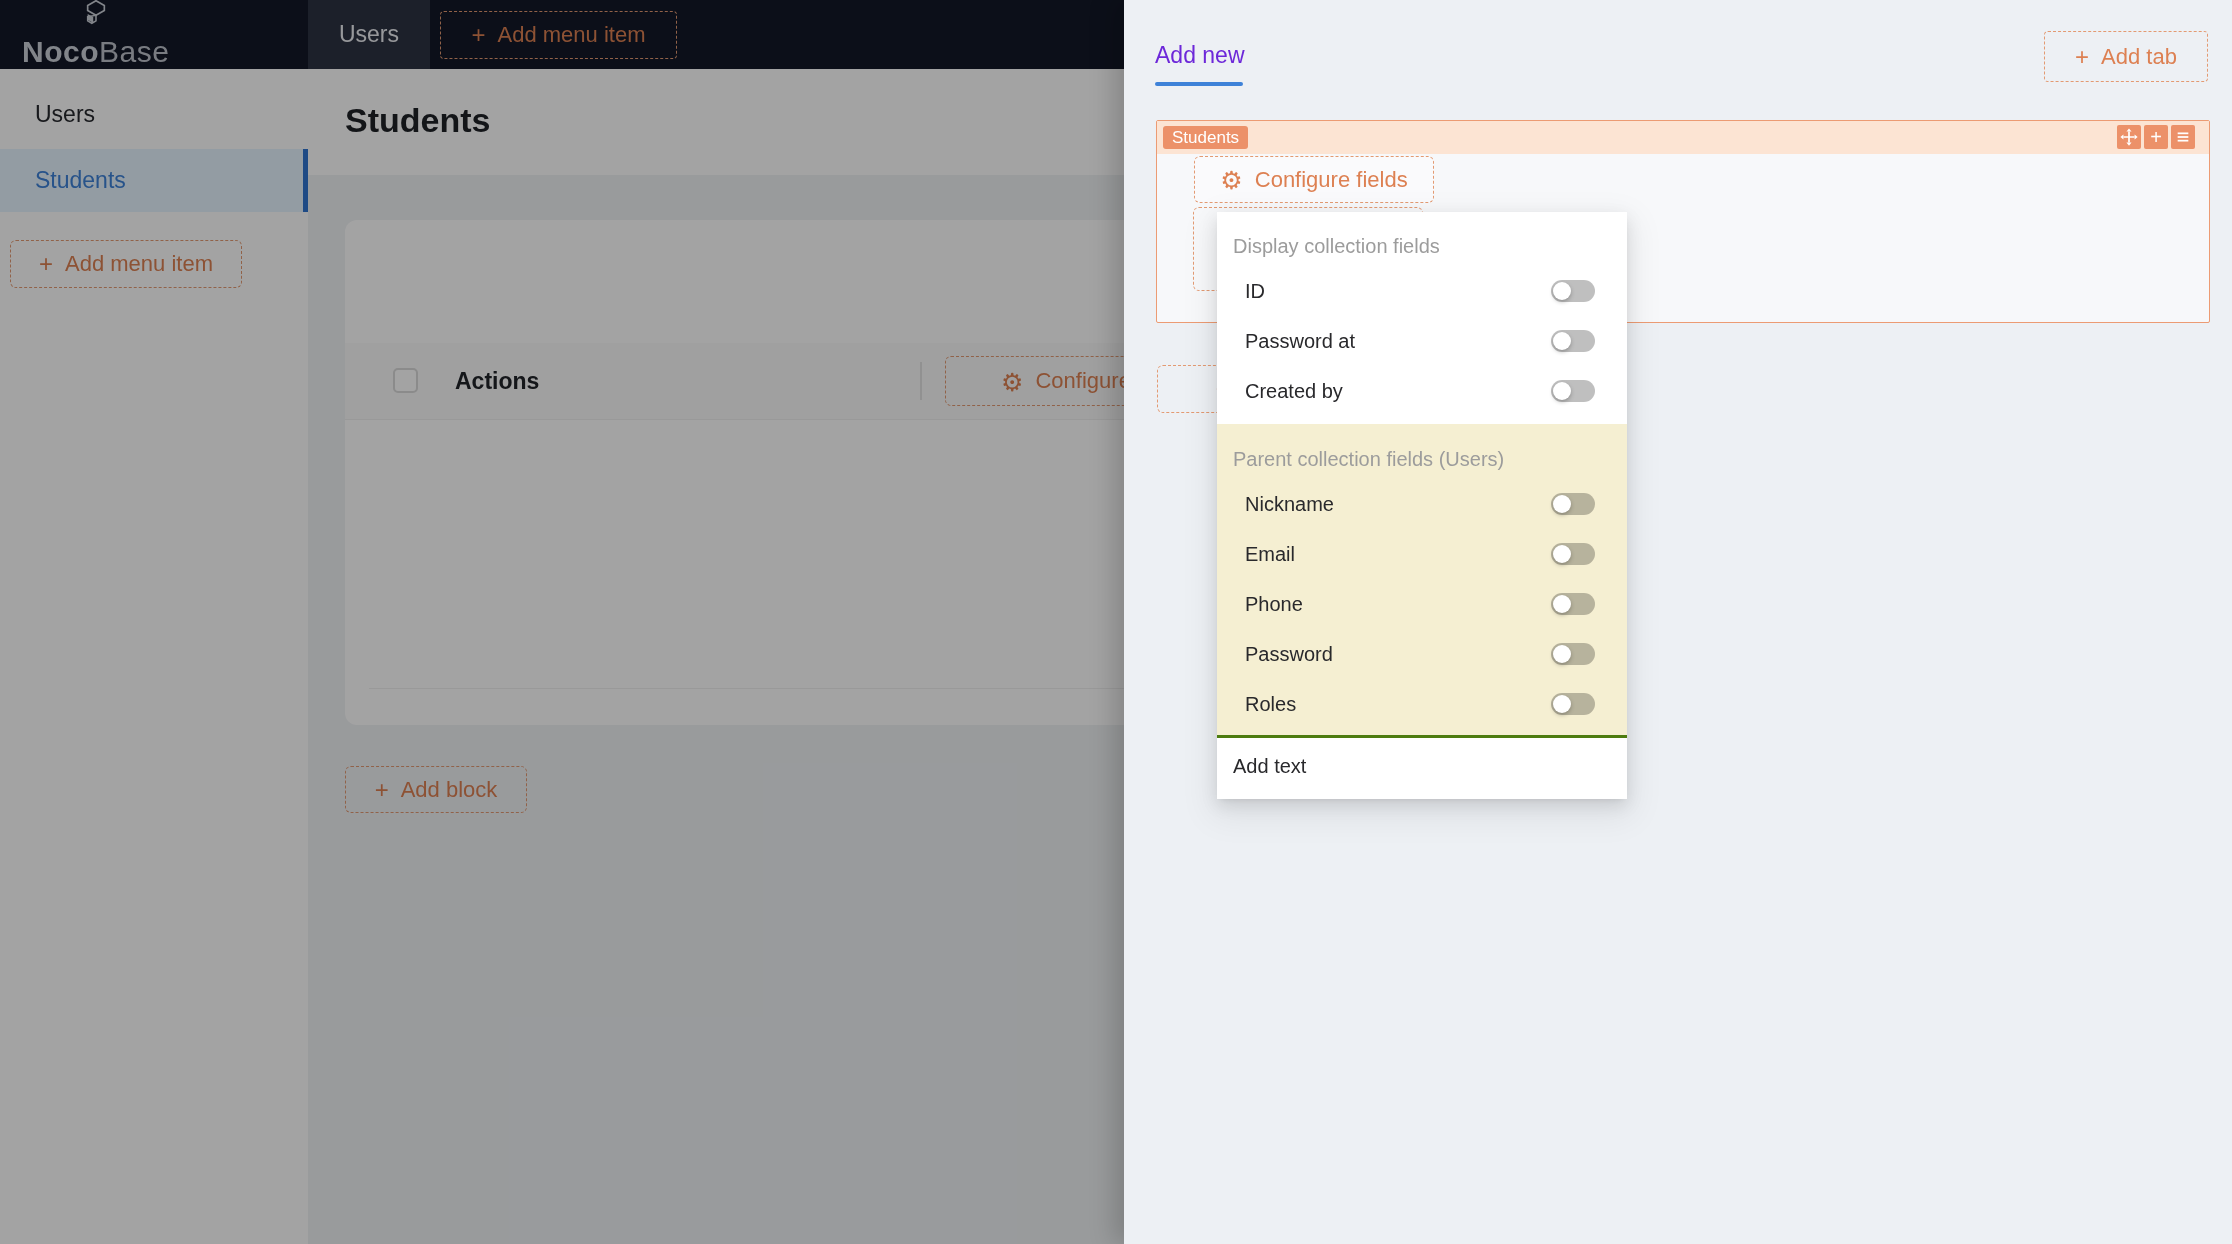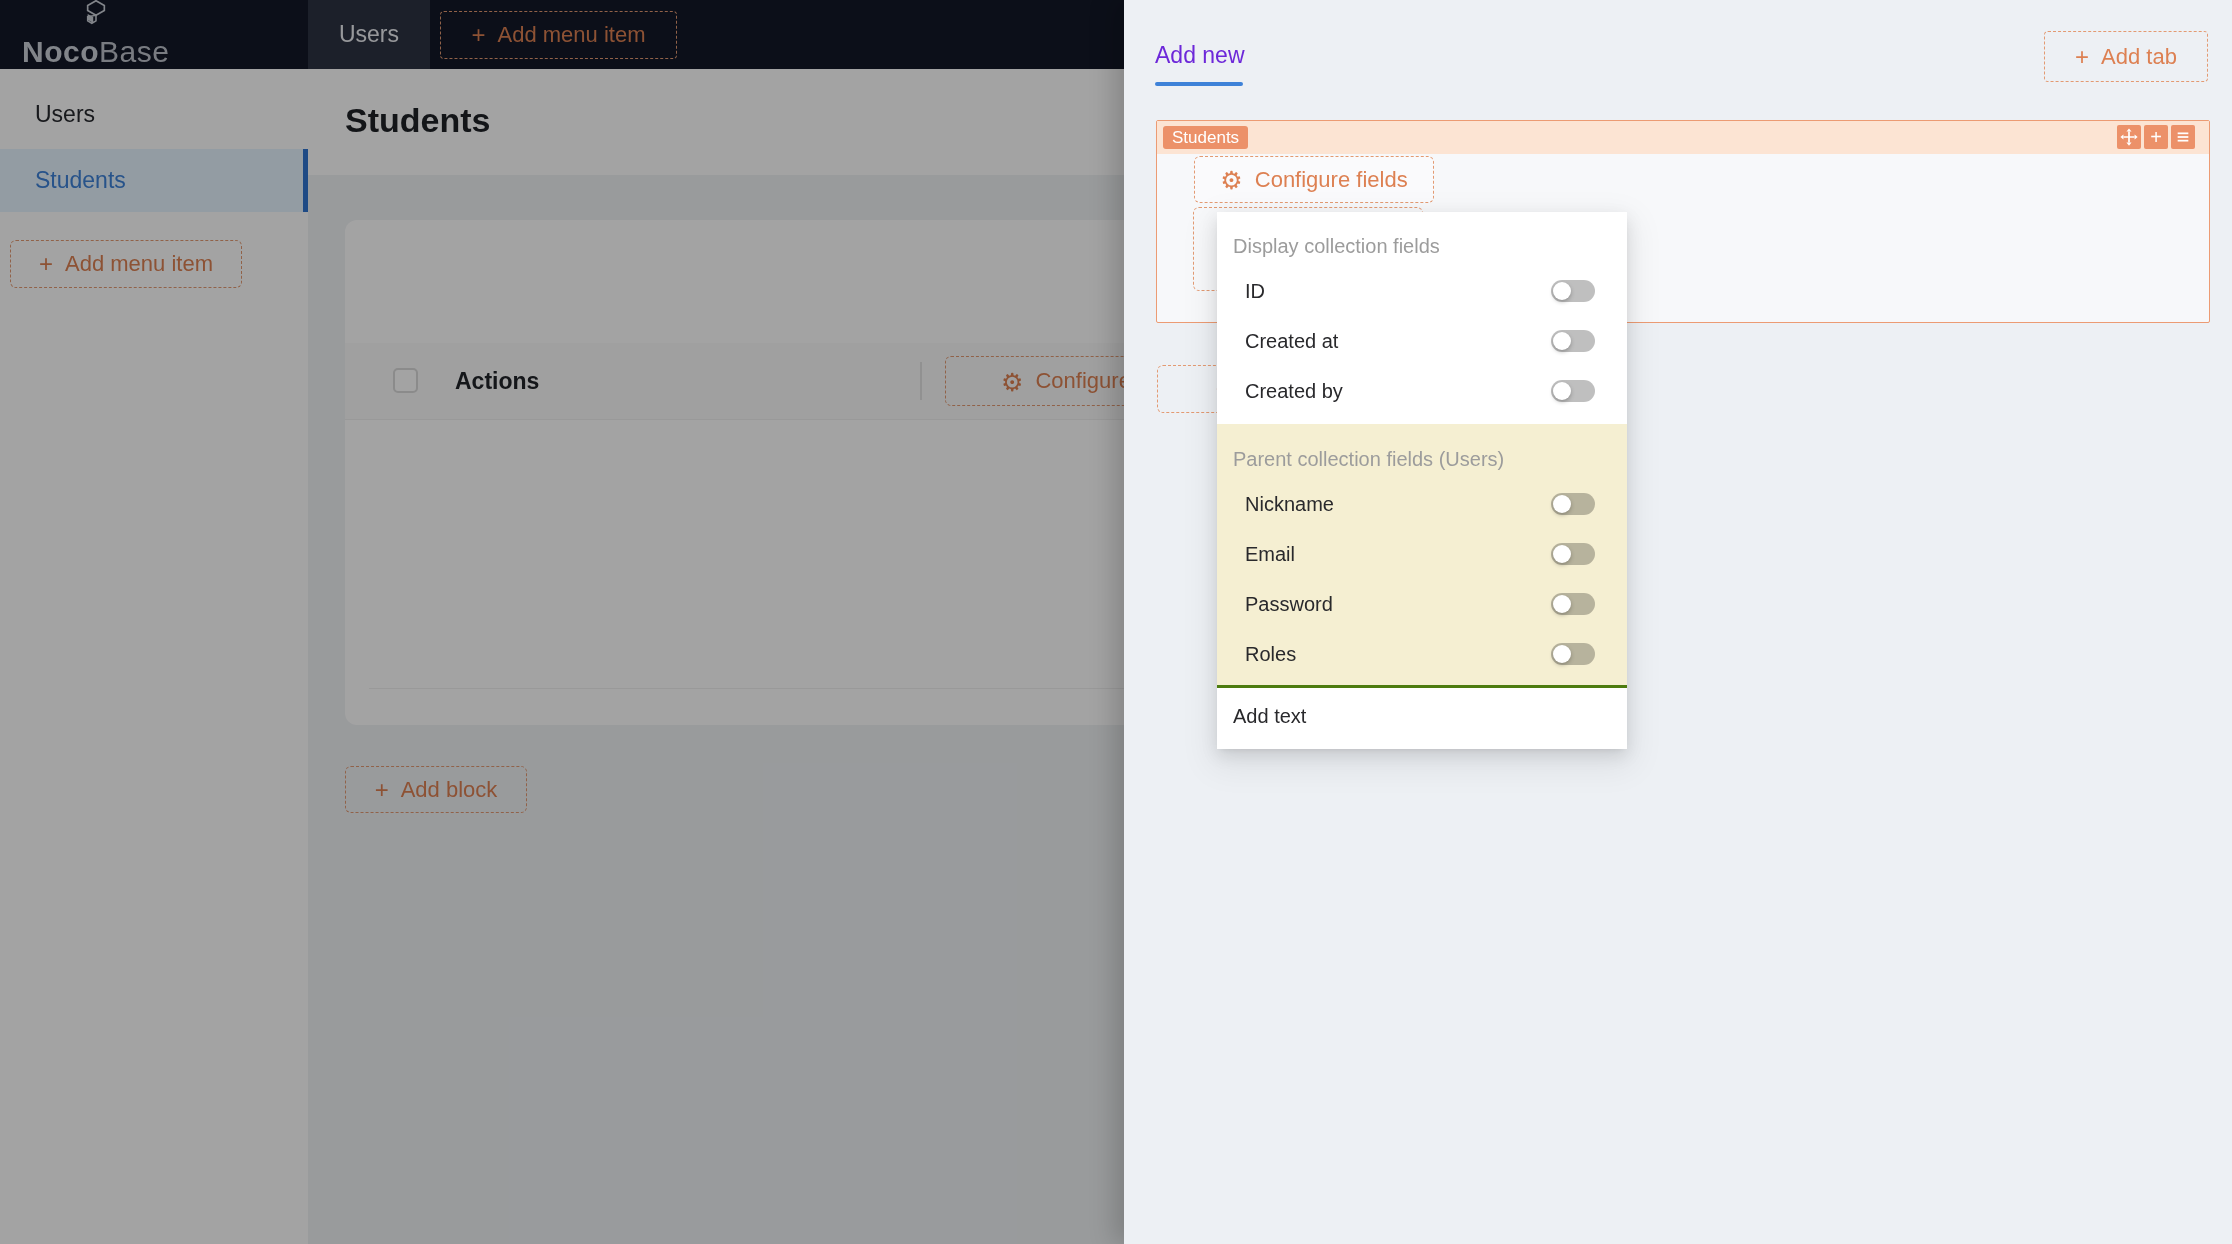--- a/index.html
+++ b/index.html
@@ -182,40 +182,44 @@
   </div>
 
   <div class="fields-menu">
     <div class="group-display">
       <div class="group-title">Display collection fields</div>
       <div class="menu-item">
         <span>ID</span>
         <span class="switch"></span>
       </div>
       <div class="menu-item">
-        <span>Created at</span>
+        <span>Password at</span>
         <span class="switch"></span>
       </div>
       <div class="menu-item">
         <span>Created by</span>
         <span class="switch"></span>
       </div>
     </div>
 
     <div class="group-parent">
       <div class="group-title">Parent collection fields (Users)</div>
       <div class="menu-item">
         <span>Nickname</span>
         <span class="switch"></span>
       </div>
       <div class="menu-item">
         <span>Email</span>
         <span class="switch"></span>
       </div>
       <div class="menu-item">
+        <span>Phone</span>
+        <span class="switch"></span>
+      </div>
+      <div class="menu-item">
         <span>Password</span>
         <span class="switch"></span>
       </div>
       <div class="menu-item">
         <span>Roles</span>
         <span class="switch"></span>
       </div>
     </div>
 
     <div class="menu-footer">Add text</div>

